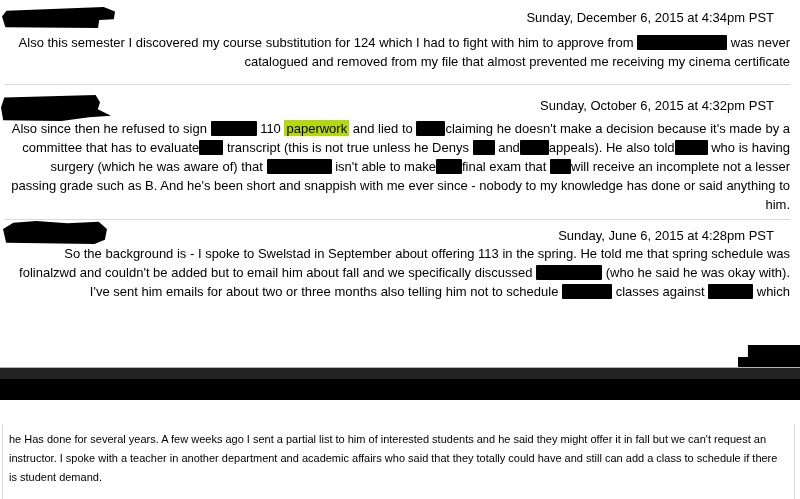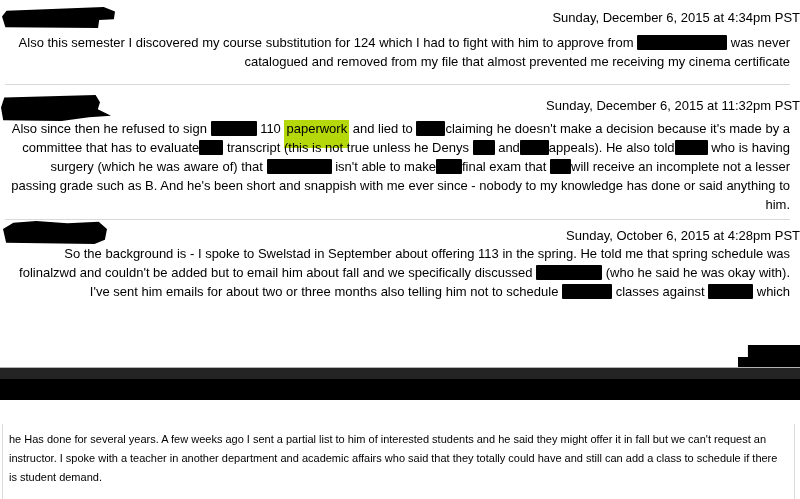--- a/index.html
+++ b/index.html
@@ -11,21 +11,21 @@
   #screen {
     position: relative;
     width: 800px;
     height: 499px;
     background: #ffffff;
     overflow: hidden;
     color: #000;
   }
   .timestamp {
     position: absolute;
-    right: 0;
+    right: 26px;
     font-size: 13px;
     color: #000;
     white-space: nowrap;
   }
   .para {
     position: absolute;
     left: 8px;
     width: 782px;
     font-size: 13px;
     line-height: 19px;
@@ -34,21 +34,21 @@
   }
   .redact-inline {
     display: inline-block;
     height: 15px;
     vertical-align: -3px;
     background: #000;
     border-radius: 1px;
   }
   .hl {
     background: #b5d80a;
-    padding: 1px 2px 12px 2px;
+    padding: 1px 2px 0 2px;
   }
   .sender-redaction {
     position: absolute;
     background: #000;
   }
   #sender1 {
     left: 2px; top: 7px; width: 113px; height: 21px;
     clip-path: polygon(0 45%, 4% 18%, 90% 0, 100% 22%, 99% 58%, 86% 62%, 85% 100%, 3% 96%);
   }
   #sender2 {
@@ -121,26 +121,26 @@
 <body>
 
 <div id="screen">
 
   <div id="sender1" class="sender-redaction"></div>
   <div id="ts1" class="timestamp">Sunday, December 6, 2015 at 4:34pm PST</div>
   <div id="para1" class="para">Also this semester I discovered my course substitution for 124 which I had to fight with him to approve from <span class="redact-inline" style="width: 90px;"></span> was never catalogued and removed from my file that almost prevented me receiving my cinema certificate</div>
   <div id="divider1" class="divider"></div>
 
   <div id="sender2" class="sender-redaction"></div>
-  <div id="ts2" class="timestamp">Sunday, December 6, 2015 at 11:32pm PST</div>
+  <div id="ts2" class="timestamp">Sunday, October 6, 2015 at 4:32pm PST</div>
   <div id="para2" class="para">Also since then he refused to sign <span class="redact-inline" style="width: 46px;"></span> 110 <span class="hl">paperwork</span> and lied to <span class="redact-inline" style="width: 29px;"></span>claiming he doesn't make a decision because it's made by a committee that has to evaluate<span class="redact-inline" style="width: 24px;"></span> transcript (this is not true unless he Denys <span class="redact-inline" style="width: 22px;"></span> and<span class="redact-inline" style="width: 29px;"></span>appeals). He also told<span class="redact-inline" style="width: 33px;"></span> who is having surgery (which he was aware of) that <span class="redact-inline" style="width: 65px;"></span> isn't able to make<span class="redact-inline" style="width: 26px;"></span>final exam that <span class="redact-inline" style="width: 21px;"></span>will receive an incomplete not a lesser passing grade such as B. And he's been short and snappish with me ever since - nobody to my knowledge has done or said anything to him.</div>
   <div id="divider2" class="divider"></div>
 
   <div id="sender3" class="sender-redaction"></div>
-  <div id="ts3" class="timestamp">Sunday, October 6, 2015 at 4:28pm PST</div>
+  <div id="ts3" class="timestamp">Sunday, June 6, 2015 at 4:28pm PST</div>
   <div id="para3" class="para">So the background is - I spoke to Swelstad in September about offering 113 in the spring. He told me that spring schedule was folinalzwd and couldn't be added but to email him about fall and we specifically discussed <span class="redact-inline" style="width: 66px;"></span> (who he said he was okay with). I've sent him emails for about two or three months also telling him not to schedule <span class="redact-inline" style="width: 50px;"></span> classes against <span class="redact-inline" style="width: 45px;"></span> which</div>
 
   <div id="right-redaction"></div>
   <div id="band">
     <div id="band-gray"></div>
     <div id="band-black"></div>
   </div>
 
   <div id="footer-box">
     <p id="footer-para">he Has done for several years. A few weeks ago I sent a partial list to him of interested students and he said they might offer it in fall but we can't request an instructor. I spoke with a teacher in another department and academic affairs who said that they totally could have and still can add a class to schedule if there is student demand.</p>

